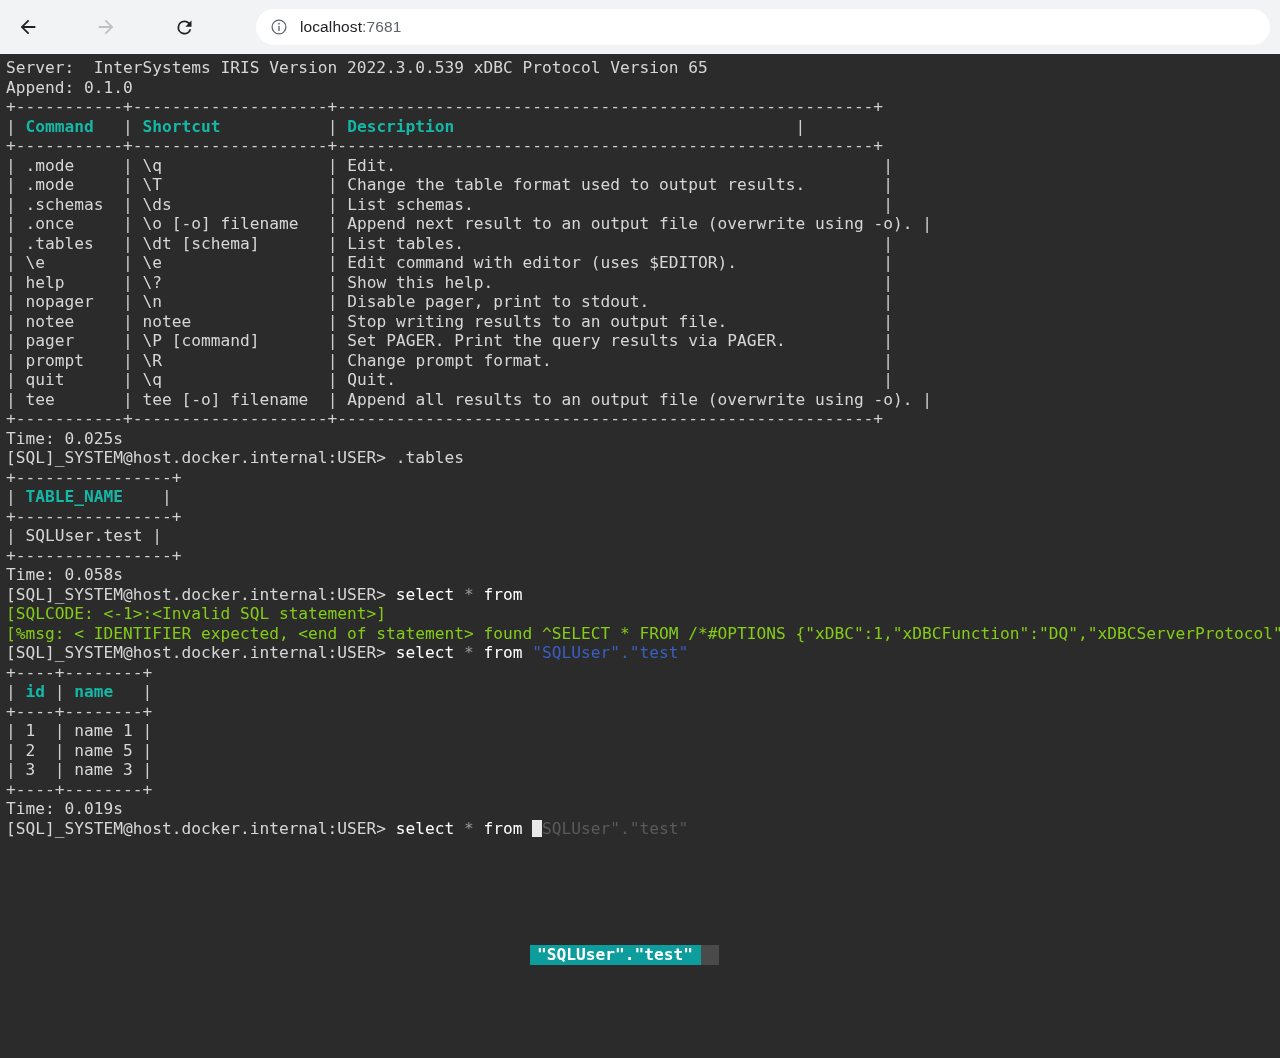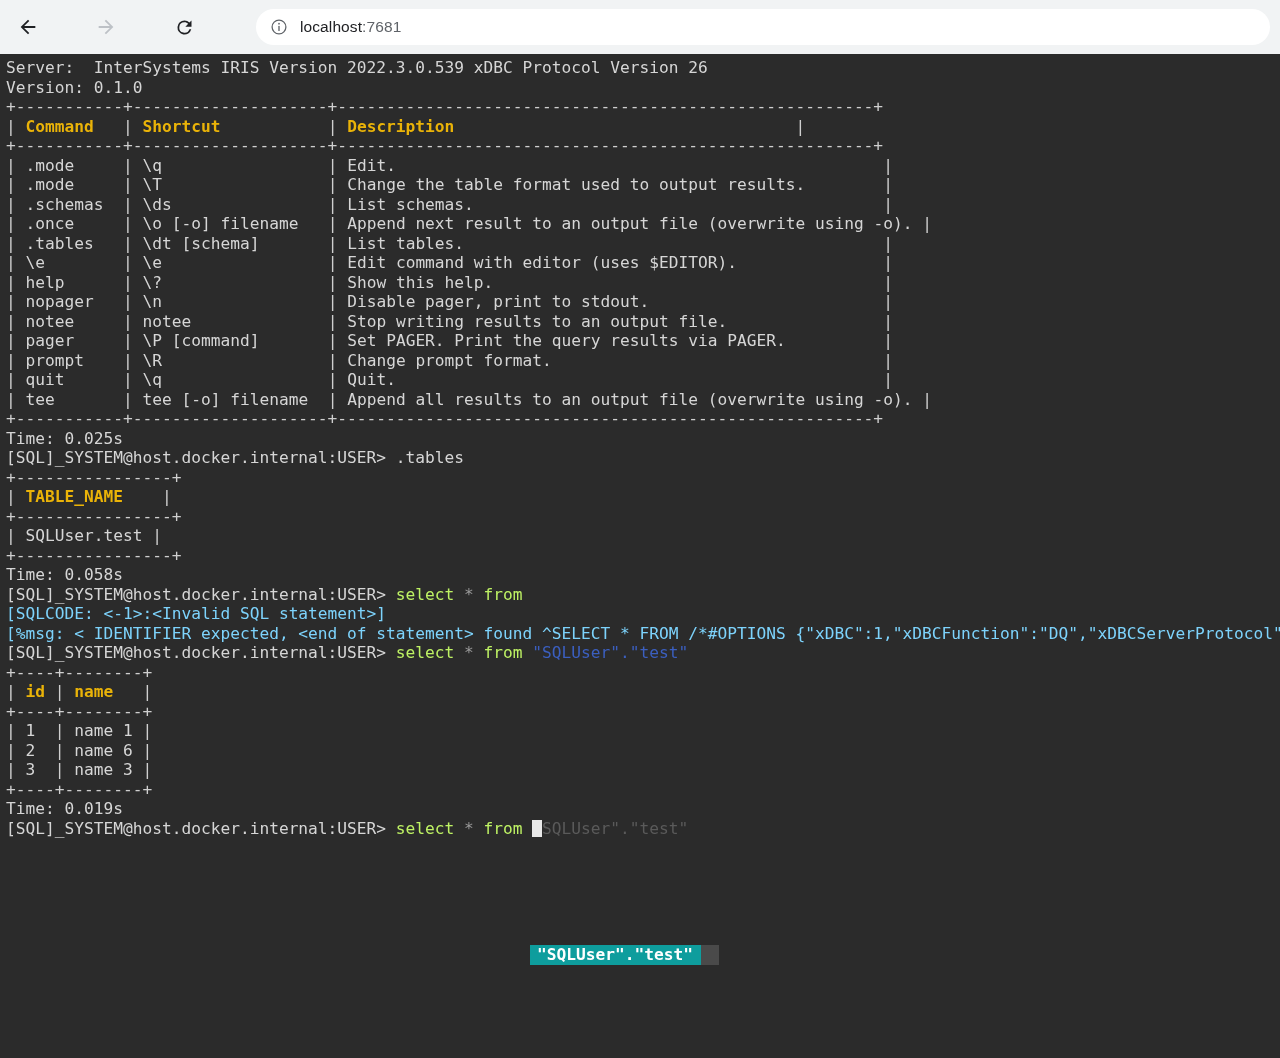--- a/index.html
+++ b/index.html
@@ -78,23 +78,23 @@
     box-sizing: border-box;
   }
   .tline {
     white-space: pre;
     height: 19.5px;
     line-height: 19.5px;
   }
 
   
   .c-white   { color: #d6d6d6; }
-  .c-green-b { color: #eab308; font-weight: bold; }
-  .c-dgreen  { color: #bef264; }
-  .c-red     { color: #7dd3fc; }
+  .c-green-b { color: #14b8a6; font-weight: bold; }
+  .c-dgreen  { color: #ffffff; }
+  .c-red     { color: #84cc16; }
   .c-blue    { color: #3b5fc0; }
   .c-dim     { color: #6e6e6e; }
   .c-gray    { color: #9a9a9a; }
   .c-ghost   { color: #5a5a5a; }
   .c-border  { color: #cfcfcf; }
 
   
   .cursor-block {
     display: inline-block;
     width: 9.7px;
@@ -156,23 +156,23 @@
       <circle cx="12" cy="12" r="9.2" fill="none" stroke="#5f6368" stroke-width="1.7"></circle>
       <circle cx="12" cy="7.6" r="1.15" fill="#5f6368"></circle>
       <rect x="11.1" y="10.4" width="1.8" height="7" rx="0.9" fill="#5f6368"></rect>
     </svg>
     <span class="url-text"><span>localhost</span><span class="url-port">:7681</span></span>
   </div>
 </div>
 
 <div id="terminal">
 
-  <div class="tline"><span class="c-white">Server:  InterSystems IRIS Version 2022.3.0.539 xDBC Protocol Version 26</span></div>
-
-  <div class="tline"><span class="c-white">Version: 0.1.0</span></div>
+  <div class="tline"><span class="c-white">Server:  InterSystems IRIS Version 2022.3.0.539 xDBC Protocol Version 65</span></div>
+
+  <div class="tline"><span class="c-white">Append: 0.1.0</span></div>
 
 
   <div class="tline"><span class="c-border">+-----------+--------------------+-------------------------------------------------------+</span></div>
 
   <div class="tline"><span class="c-border">| </span><span class="c-green-b">Command</span><span class="c-border">   | </span><span class="c-green-b">Shortcut</span><span class="c-border">           | </span><span class="c-green-b">Description</span><span class="c-border">                                   |</span></div>
 
   <div class="tline"><span class="c-border">+-----------+--------------------+-------------------------------------------------------+</span></div>
 
   <div id="help-rows">
       <div class="tline"><span class="c-border">| </span><span class="c-white">.mode    </span><span class="c-border"> | </span><span class="c-white">\q                </span><span class="c-border"> | </span><span class="c-white">Edit.                                                 </span><span class="c-border"> |</span></div>
@@ -216,21 +216,21 @@
   <div class="tline"><span class="c-white">[SQL]_SYSTEM@host.docker.internal:USER&gt; </span><span class="c-dgreen">select</span><span class="c-white"> </span><span class="c-gray">*</span><span class="c-white"> </span><span class="c-dgreen">from</span><span class="c-white"> </span><span class="c-blue">"SQLUser"."test"</span></div>
 
   <div class="tline"><span class="c-border">+----+--------+</span></div>
 
   <div class="tline"><span class="c-border">| </span><span class="c-green-b">id</span><span class="c-border"> | </span><span class="c-green-b">name</span><span class="c-border">   |</span></div>
 
   <div class="tline"><span class="c-border">+----+--------+</span></div>
 
   <div id="select-rows">
       <div class="tline"><span class="c-border">| </span><span class="c-white">1 </span><span class="c-border"> | </span><span class="c-white">name 1</span><span class="c-border"> |</span></div>
-      <div class="tline"><span class="c-border">| </span><span class="c-white">2 </span><span class="c-border"> | </span><span class="c-white">name 6</span><span class="c-border"> |</span></div>
+      <div class="tline"><span class="c-border">| </span><span class="c-white">2 </span><span class="c-border"> | </span><span class="c-white">name 5</span><span class="c-border"> |</span></div>
       <div class="tline"><span class="c-border">| </span><span class="c-white">3 </span><span class="c-border"> | </span><span class="c-white">name 3</span><span class="c-border"> |</span></div>
     </div>
 
   <div class="tline"><span class="c-border">+----+--------+</span></div>
 
 
   <div class="tline"><span class="c-white">Time: 0.019s</span></div>
 
   <div class="tline"><span class="c-white">[SQL]_SYSTEM@host.docker.internal:USER&gt; </span><span class="c-dgreen">select</span><span class="c-white"> </span><span class="c-gray">*</span><span class="c-white"> </span><span class="c-dgreen">from</span><span class="c-white"> </span><span class="cursor-block"></span><span class="c-ghost">SQLUser"."test"</span></div>
 

